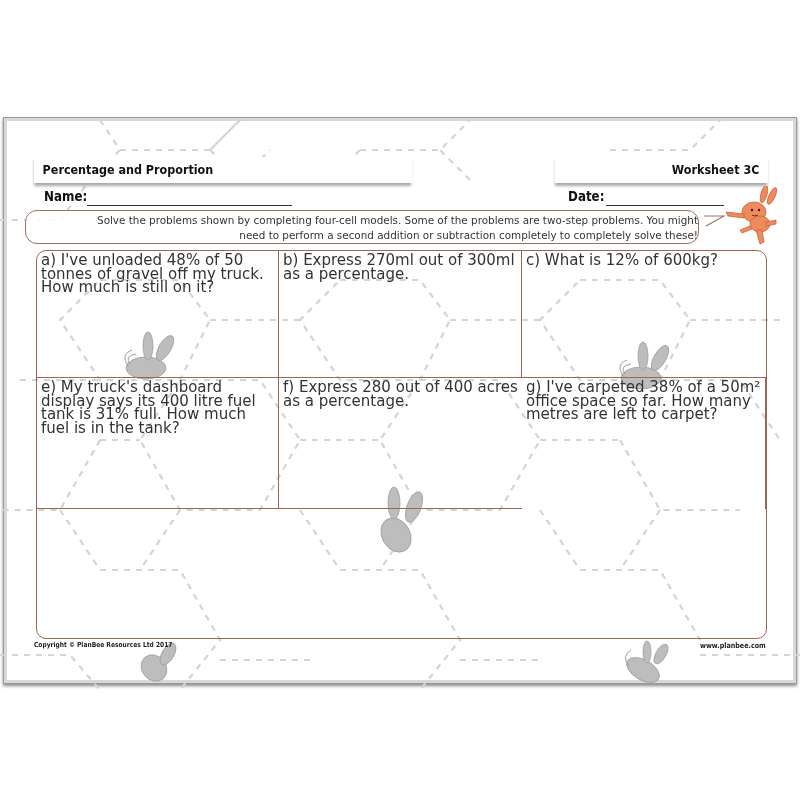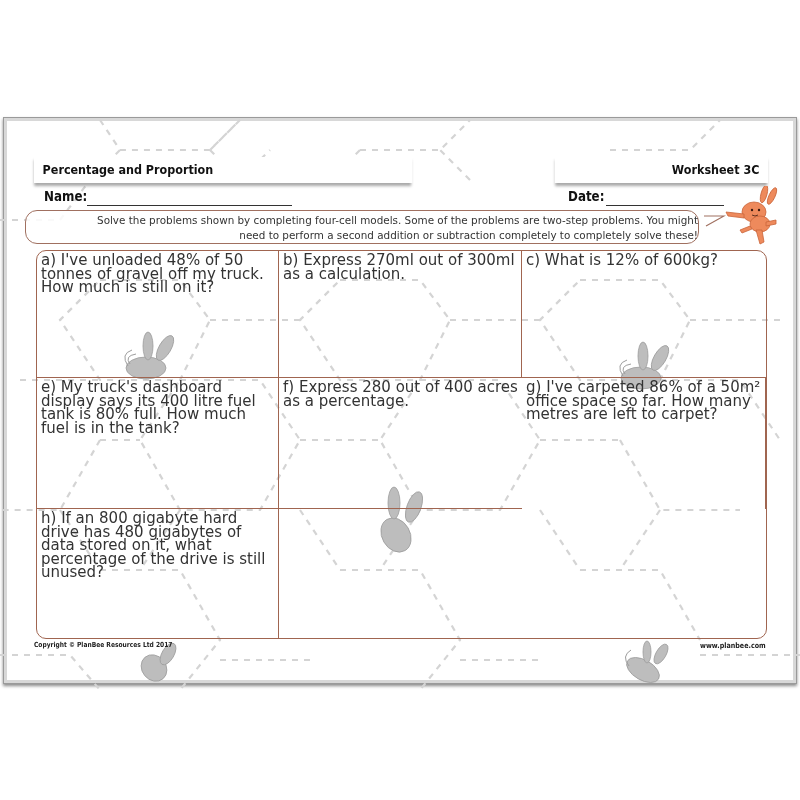--- a/index.html
+++ b/index.html
@@ -147,22 +147,21 @@
     <path d="M34 44 L38 58 L42 56 L40 44 Z"></path>
     <path d="M28 40 L18 44 L20 47 L30 43 Z"></path>
   </g>
   <circle cx="30" cy="24" r="1.2" fill="#3a1a10"></circle>
     <circle cx="37" cy="24" r="1.2" fill="#3a1a10"></circle>
   <path d="M30 29 Q33 31 36 29" stroke="#3a1a10" fill="none" stroke-width="0.8"></path>
 </svg>
 
 <div class="grid">
   <div class="cell"><span>a) I've unloaded 48% of 50 tonnes of gravel off my truck. How much is still on it?</span></div>
-  <div class="cell"><span>b) Express 270ml out of 300ml as a calculation.</span></div>
+  <div class="cell"><span>b) Express 270ml out of 300ml as a percentage.</span></div>
   <div class="cell c3"><span>c) What is 12% of 600kg?</span></div>
-  <div class="cell"><span>e) My truck's dashboard display says its 400 litre fuel tank is 80% full. How much fuel is in the tank?</span></div>
+  <div class="cell"><span>e) My truck's dashboard display says its 400 litre fuel tank is 31% full. How much fuel is in the tank?</span></div>
   <div class="cell c3"><span>f) Express 280 out of 400 acres as a percentage.</span></div>
-  <div class="cell r3"><span>g) I've carpeted 86% of a 50m² office space so far. How many metres are left to carpet?</span></div>
-  <div class="cell r3"><span>h) If an 800 gigabyte hard drive has 480 gigabytes of data stored on it, what percentage of the drive is still unused?</span></div>
+  <div class="cell r3"><span>g) I've carpeted 38% of a 50m² office space so far. How many metres are left to carpet?</span></div>
 </div>
 
 <div class="footer-left">Copyright © PlanBee Resources Ltd 2017</div>
 <div class="footer-right">www.planbee.com</div>
 
 </body></html>

